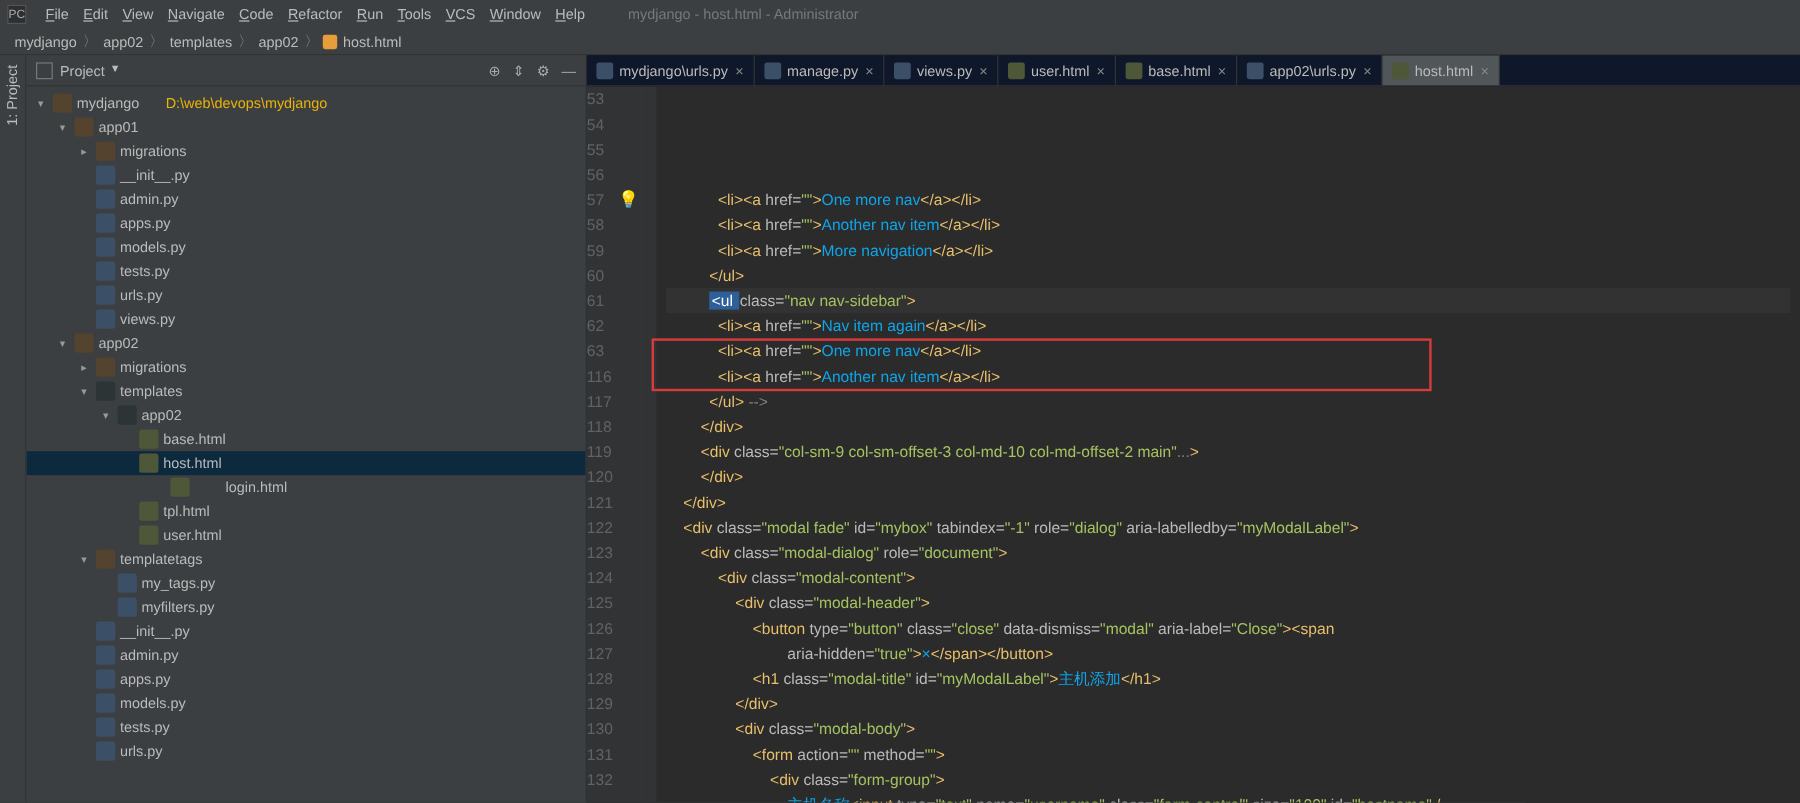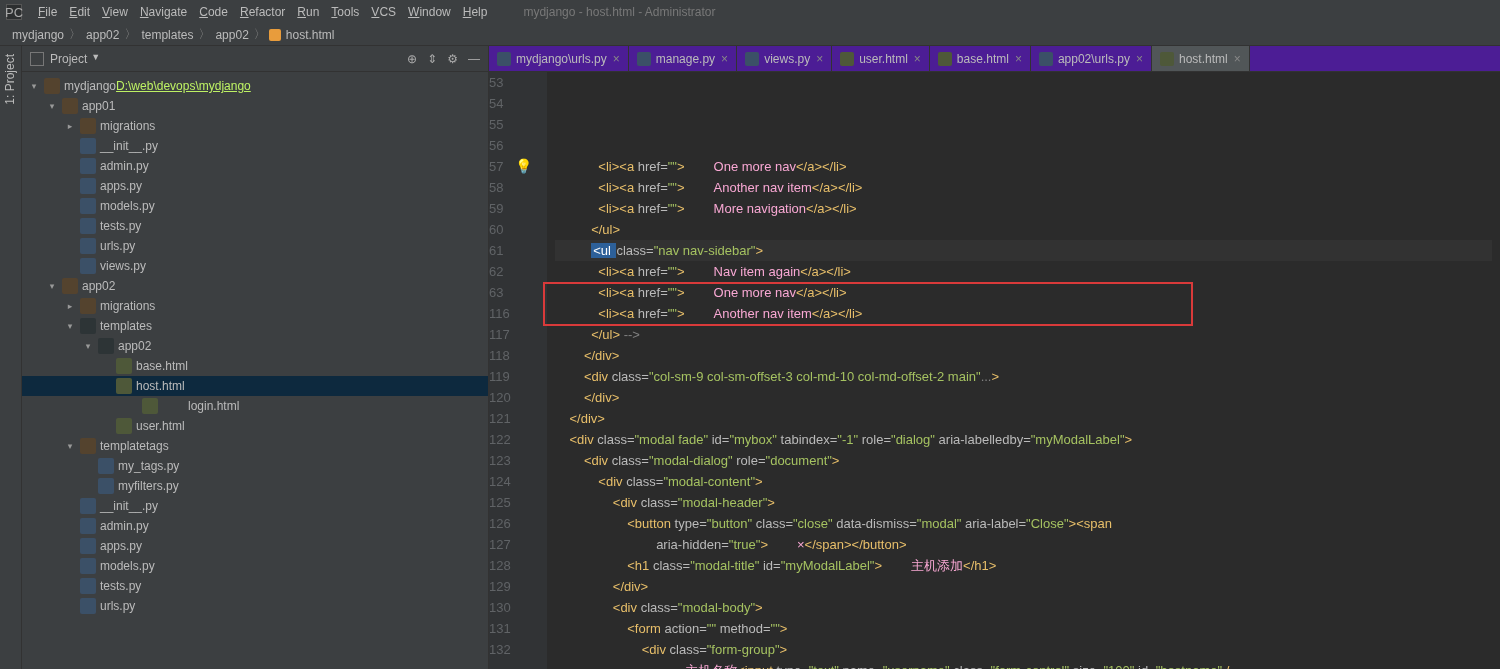--- a/index.html
+++ b/index.html
@@ -1,18 +1,18 @@
 <!DOCTYPE html>
 <html><head>
 <meta charset="utf-8">
 <style>
 * { margin:0; padding:0; box-sizing:border-box; font-family:"Segoe UI",Arial,sans-serif; }
 body { background:#3c3f41; color:#bbb; font-size:12px; overflow:hidden; width:1500px; height:669px; }
 .menubar { display:flex; align-items:center; height:24px; padding:0 6px; background:#3c3f41; }
-.app-icon { width:16px; height:16px; background:#2d2f30; border:1px solid #555; margin-right:10px; display:flex; align-items:center; justify-content:center; font-size:13px; color:#aaa; }
+.app-icon { width:16px; height:16px; background:#2d2f30; border:1px solid #555; margin-right:10px; display:flex; align-items:center; justify-content:center; font-size:10px; color:#aaa; }
 .menu-item { padding:2px 6px; cursor:pointer; color:#bbb; }
 .menu-item u { text-decoration:underline; }
 .win-title { margin-left:30px; color:#787878; }
 .breadcrumb { display:flex; align-items:center; height:22px; padding:4px 10px; background:#3c3f41; border-bottom:1px solid #323232; }
 .crumb { color:#bbb; padding:0 2px; }
 .crumb-sep { color:#888; padding:0 3px; }
 .crumb-icon { width:12px; height:12px; background:#e89c3c; display:inline-block; margin-right:3px; border-radius:2px; }
 .main-layout { display:flex; height:623px; }
 .left-ribbon { width:22px; background:#3c3f41; border-right:1px solid #323232; }
 .rib-tab { writing-mode:vertical-rl; transform:rotate(180deg); padding:8px 3px; color:#bbb; cursor:pointer; display:flex; align-items:center; justify-content:center; }
@@ -25,37 +25,37 @@
 .tree { flex:1; overflow:auto; padding:4px 0; }
 .tree-row { display:flex; align-items:center; height:20px; padding:0 6px; cursor:pointer; white-space:nowrap; }
 .tree-row.sel { background:#0d293e; }
 .tree-arrow { width:12px; font-size:9px; color:#999; text-align:center; }
 .tree-icon { width:16px; height:16px; margin:0 4px; display:inline-flex; align-items:center; justify-content:center; border-radius:2px; font-size:9px; }
 .ico-folder { background:#2d3436; color:#9a9a9a; }
 .ico-pkg { background:#54432e; color:#c99b4a; }
 .ico-py { background:#3b5067; color:#6897bb; }
 .ico-html { background:#4e5839; color:#a5c261; }
 .tree-label { color:#bbb; }
-.tree-path { color:#bef264; margin-left:0;text-decoration:underline; }
+.tree-path { color:#eab308; margin-left:22px; }
 .editor-panel { flex:1; display:flex; flex-direction:column; background:#2b2b2b; min-width:0; }
-.tabs { display:flex; align-items:center; height:26px; background:#4c1d95; border-bottom:1px solid #323232; overflow:hidden; }
+.tabs { display:flex; align-items:center; height:26px; background:#0f172a; border-bottom:1px solid #323232; overflow:hidden; }
 .tab { display:flex; align-items:center; height:26px; padding:0 8px; cursor:pointer; color:#bbb; border-right:1px solid #323232; }
 .tab.active { background:#515658; }
 .tab .tico { width:14px; height:14px; margin-right:5px; border-radius:2px; display:inline-flex; align-items:center; justify-content:center; font-size:8px; }
 .tab-close { margin-left:6px; color:#888; }
 .editor-body { flex:1; display:flex; overflow:hidden; font-family:Consolas,monospace; font-size:13px; line-height:21px; position:relative; }
 .gutter { width:50px; padding:0 10px 0 0; color:#606366; background:#313335; user-select:none; }
 .gmark { width:8px; background:#313335; }
 .code { flex:1; padding:0 8px; white-space:pre; position:relative; }
 .ln { height:21px; }
 .hl-line { background:#323232; }
 .tag { color:#e8bf6a; }
 .attr { color:#bababa; }
 .str { color:#a5c261; }
-.txt { color:#f9a8d4;margin-left:29px; }
+.txt { color:#0ea5e9; }
 .cmt { color:#808080; }
 .caret-line { background:#2d6099; color:#fff; padding:0 2px; }
 .fold { color:#808080; }
 .bulb { position:absolute; left:26px; top:84px; color:#e8bf6a; font-size:14px; z-index:5; }
 .annot { position:absolute; color:#d93a3a; font-weight:bold; font-size:14px; line-height:18px; z-index:4; font-family:"Microsoft YaHei",sans-serif; }
 .redbox { position:absolute; border:2px solid #d93a3a; z-index:3; }
 </style>
 </head>
 <body>
 
@@ -179,20 +179,25 @@
         </div>
         <div class="tree-row sel" style="padding-left: 78px;">
           <span class="tree-arrow"></span>
           <span class="tree-icon ico-html"></span>
           <span class="tree-label">host.html</span>
         </div>
         <div class="tree-row" style="padding-left: 78px; gap: 26px;">
           <span class="tree-arrow"></span>
           <span class="tree-icon ico-html"></span>
           <span class="tree-label">login.html</span>
+        </div>
+        <div class="tree-row" style="padding-left: 78px;">
+          <span class="tree-arrow"></span>
+          <span class="tree-icon ico-html"></span>
+          <span class="tree-label">tpl.html</span>
         </div>
         <div class="tree-row" style="padding-left: 78px;">
           <span class="tree-arrow"></span>
           <span class="tree-icon ico-html"></span>
           <span class="tree-label">user.html</span>
         </div>
         <div class="tree-row" style="padding-left: 42px;">
           <span class="tree-arrow">▾</span>
           <span class="tree-icon ico-pkg"></span>
           <span class="tree-label">templatetags</span>

